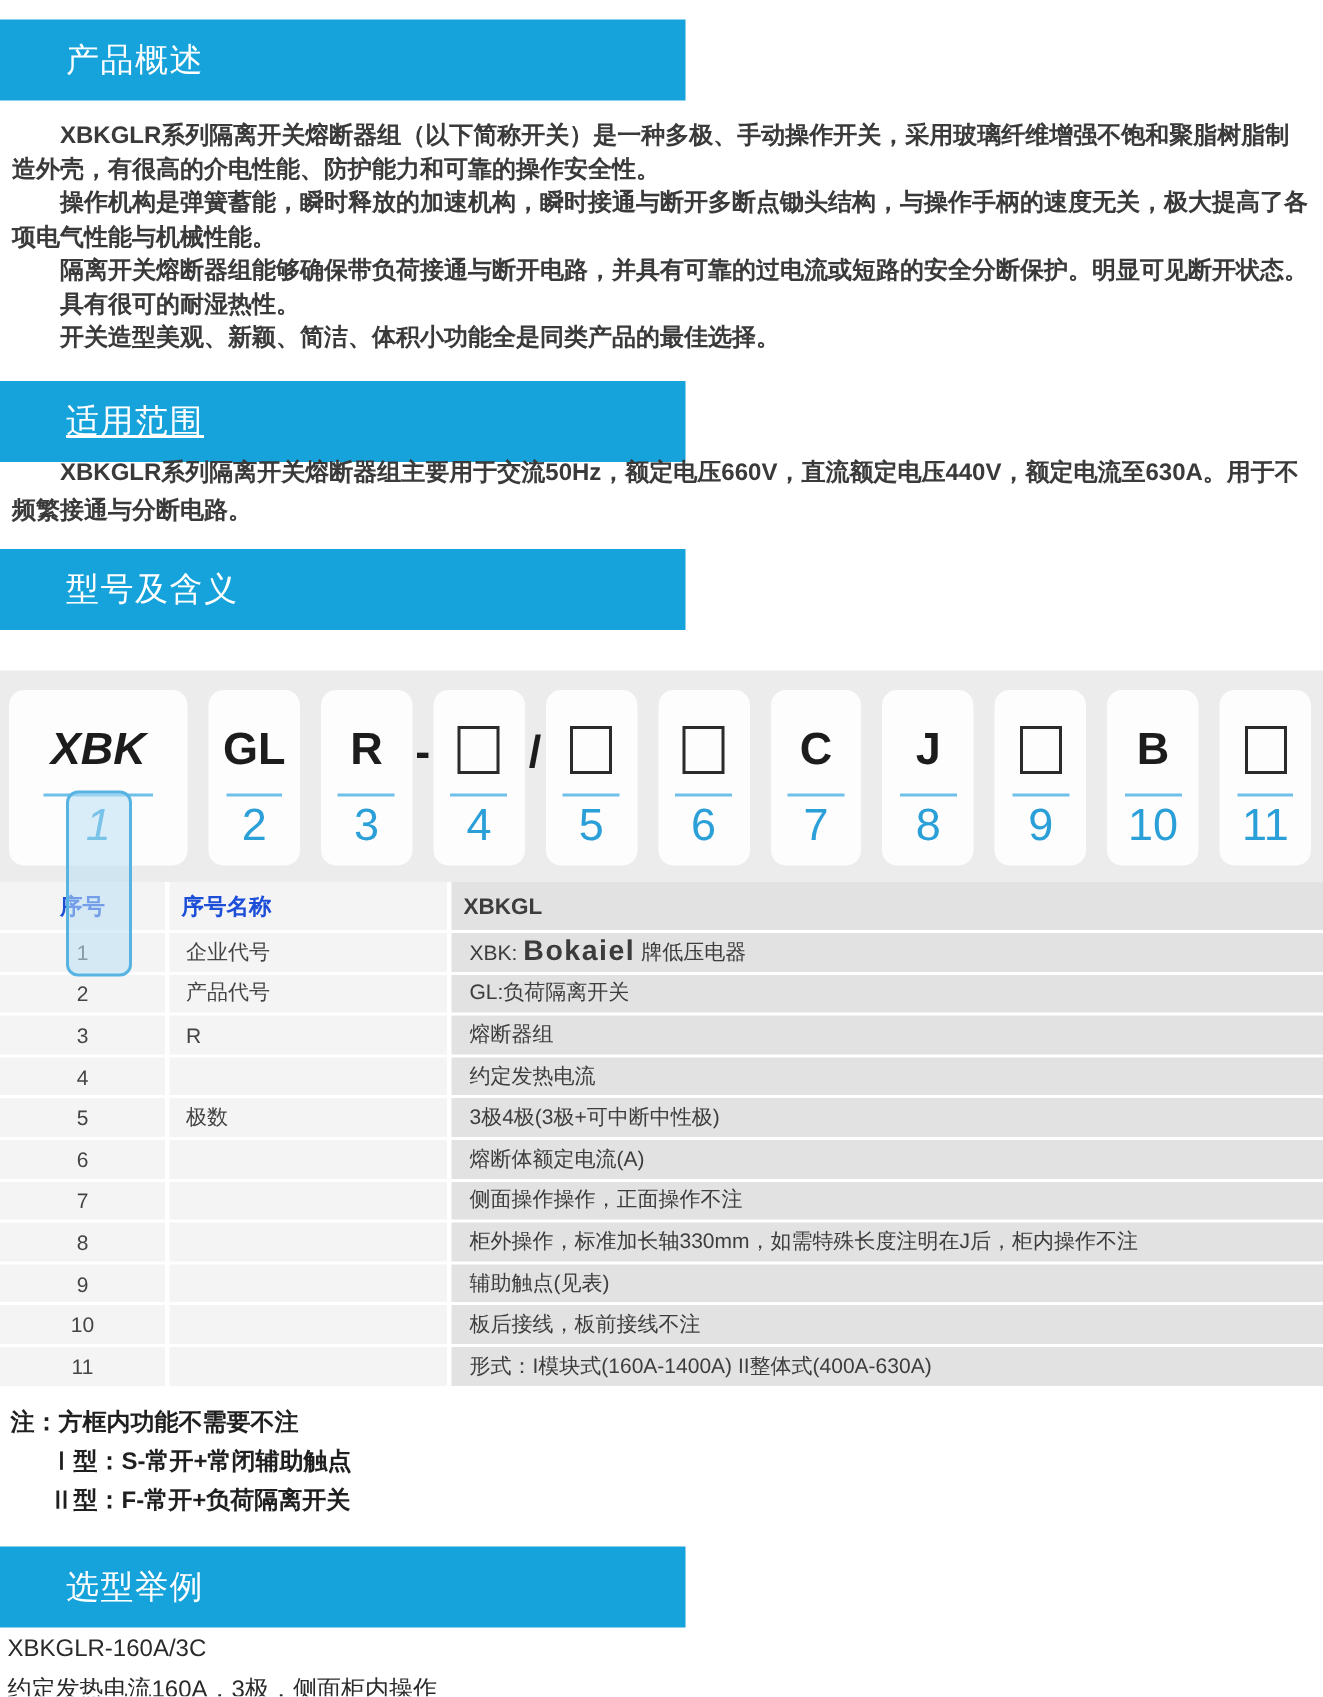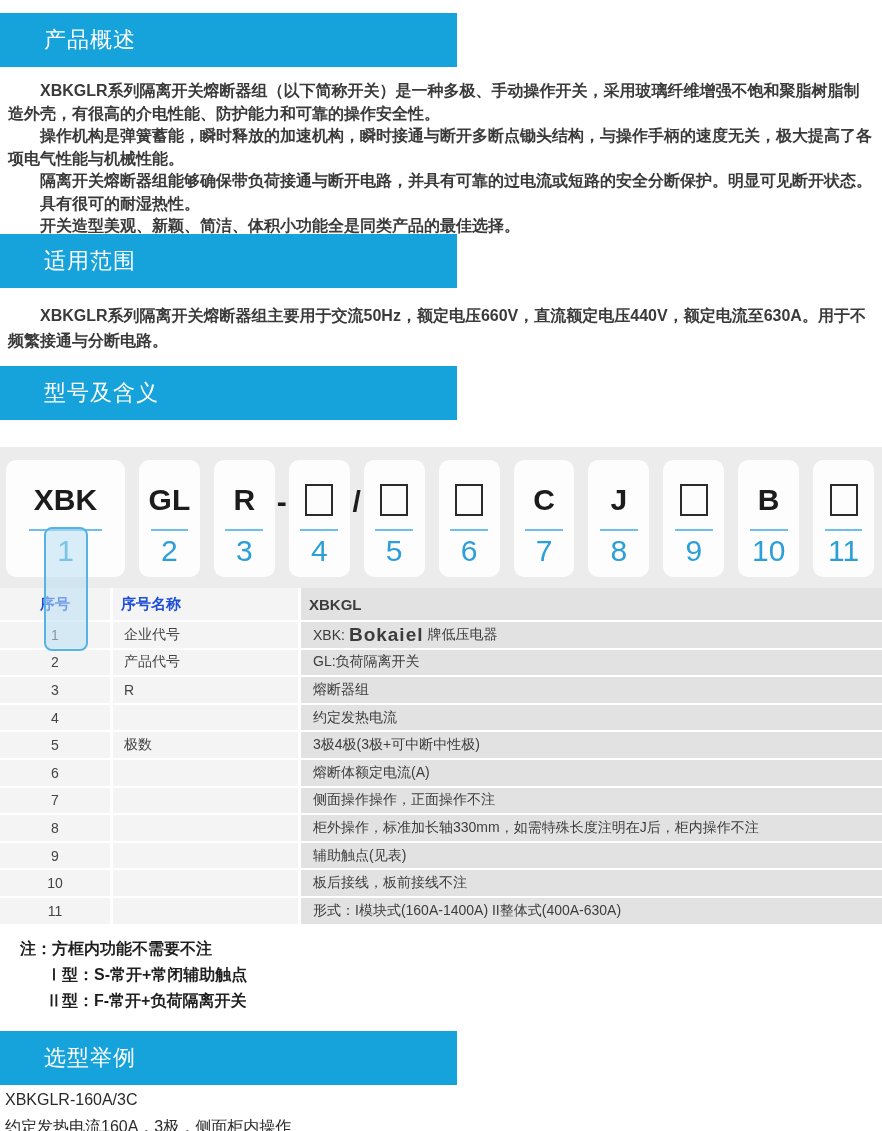--- a/index.html
+++ b/index.html
@@ -14,36 +14,36 @@
     position:relative;width:882px;height:1131px;overflow:hidden;
     font-family:"Liberation Sans",sans-serif;color:#3a3a3a;background:#fff;
   }
   
   .section-bar{
     position:absolute;left:0;width:457px;height:54px;background:var(--accent);
     color:#fff;font-size:22px;letter-spacing:1px;font-weight:500;
     display:flex;align-items:center;padding-left:44px;box-sizing:border-box;
   }
   #bar-overview{top:13px;}
-  #bar-scope{top:234px;}
+  #bar-scope{top:254px;text-decoration:underline;}
   #bar-model{top:366px;text-align:center;}
   #bar-example{top:1031px;}
   
   .bodytext{position:absolute;left:8px;width:866px;font-size:16px;font-weight:600;color:#3a3a3a;}
   #overview-text{top:80px;line-height:22.5px;}
   #scope-text{top:303px;line-height:25px;}
   .bodytext p{margin:0;text-indent:2em;}
   
   #diagram{position:absolute;top:447px;left:0;width:882px;height:141px;background:var(--diagram-bg);}
   #boxes{position:absolute;top:13px;left:6px;right:8px;height:117px;display:flex;gap:14px;}
   .mbox{
     background:#fdfdfd;border-radius:10px;flex:1;position:relative;
     display:flex;flex-direction:column;align-items:center;box-sizing:border-box;padding-top:14px;
   }
-  .mbox.first{flex:0 0 119px;}
+  .mbox.first{flex:0 0 119px;font-style:italic;}
   .sym{height:52px;display:flex;align-items:center;justify-content:center;
        font-weight:bold;font-size:30px;color:#1c1c1c;}
   .sym .sq{width:24px;height:28px;border:2px solid #2b2b2b;display:block;background:transparent;}
   .mbox .divider{width:62%;height:2px;background:#6fc0e8;margin:3px 0 2px 0;}
   .num{color:var(--number-blue);font-size:30px;line-height:36px;font-weight:500;}
   .sep{
     position:absolute;right:-16px;top:22px;width:18px;text-align:center;
     font-size:30px;font-weight:bold;color:#1c1c1c;z-index:2;line-height:40px;
   }
   
@@ -60,21 +60,21 @@
   .c2{background:var(--col-light);padding-left:11px;}
   .c3{background:var(--col-dark);padding-left:12px;color:#3d3d3d;}
   .brand{font-weight:bold;font-size:19px;letter-spacing:1px;color:#3c3c3c;padding:0 4px;}
   
   #ribbon{
     position:absolute;top:527px;left:44px;width:44px;height:124px;
     border:2px solid #57b4e2;border-radius:8px;background:rgba(187,224,246,0.55);
     z-index:5;pointer-events:none;box-sizing:border-box;
   }
   
-  #notes{position:absolute;top:936px;left:20px;font-size:16px;line-height:26px;color:#1f1f1f;font-weight:600;}
+  #notes{position:absolute;top:936px;left:7px;font-size:16px;line-height:26px;color:#1f1f1f;font-weight:600;}
   #notes p{margin:0;}
   #notes p.indent{padding-left:26px;}
   
   #example{position:absolute;top:1086px;left:5px;font-size:16px;line-height:27px;color:#2a2a2a;font-weight:500;}
   #example p{margin:0;}
 </style>
 </head>
 <body>
 
 <div id="page">

